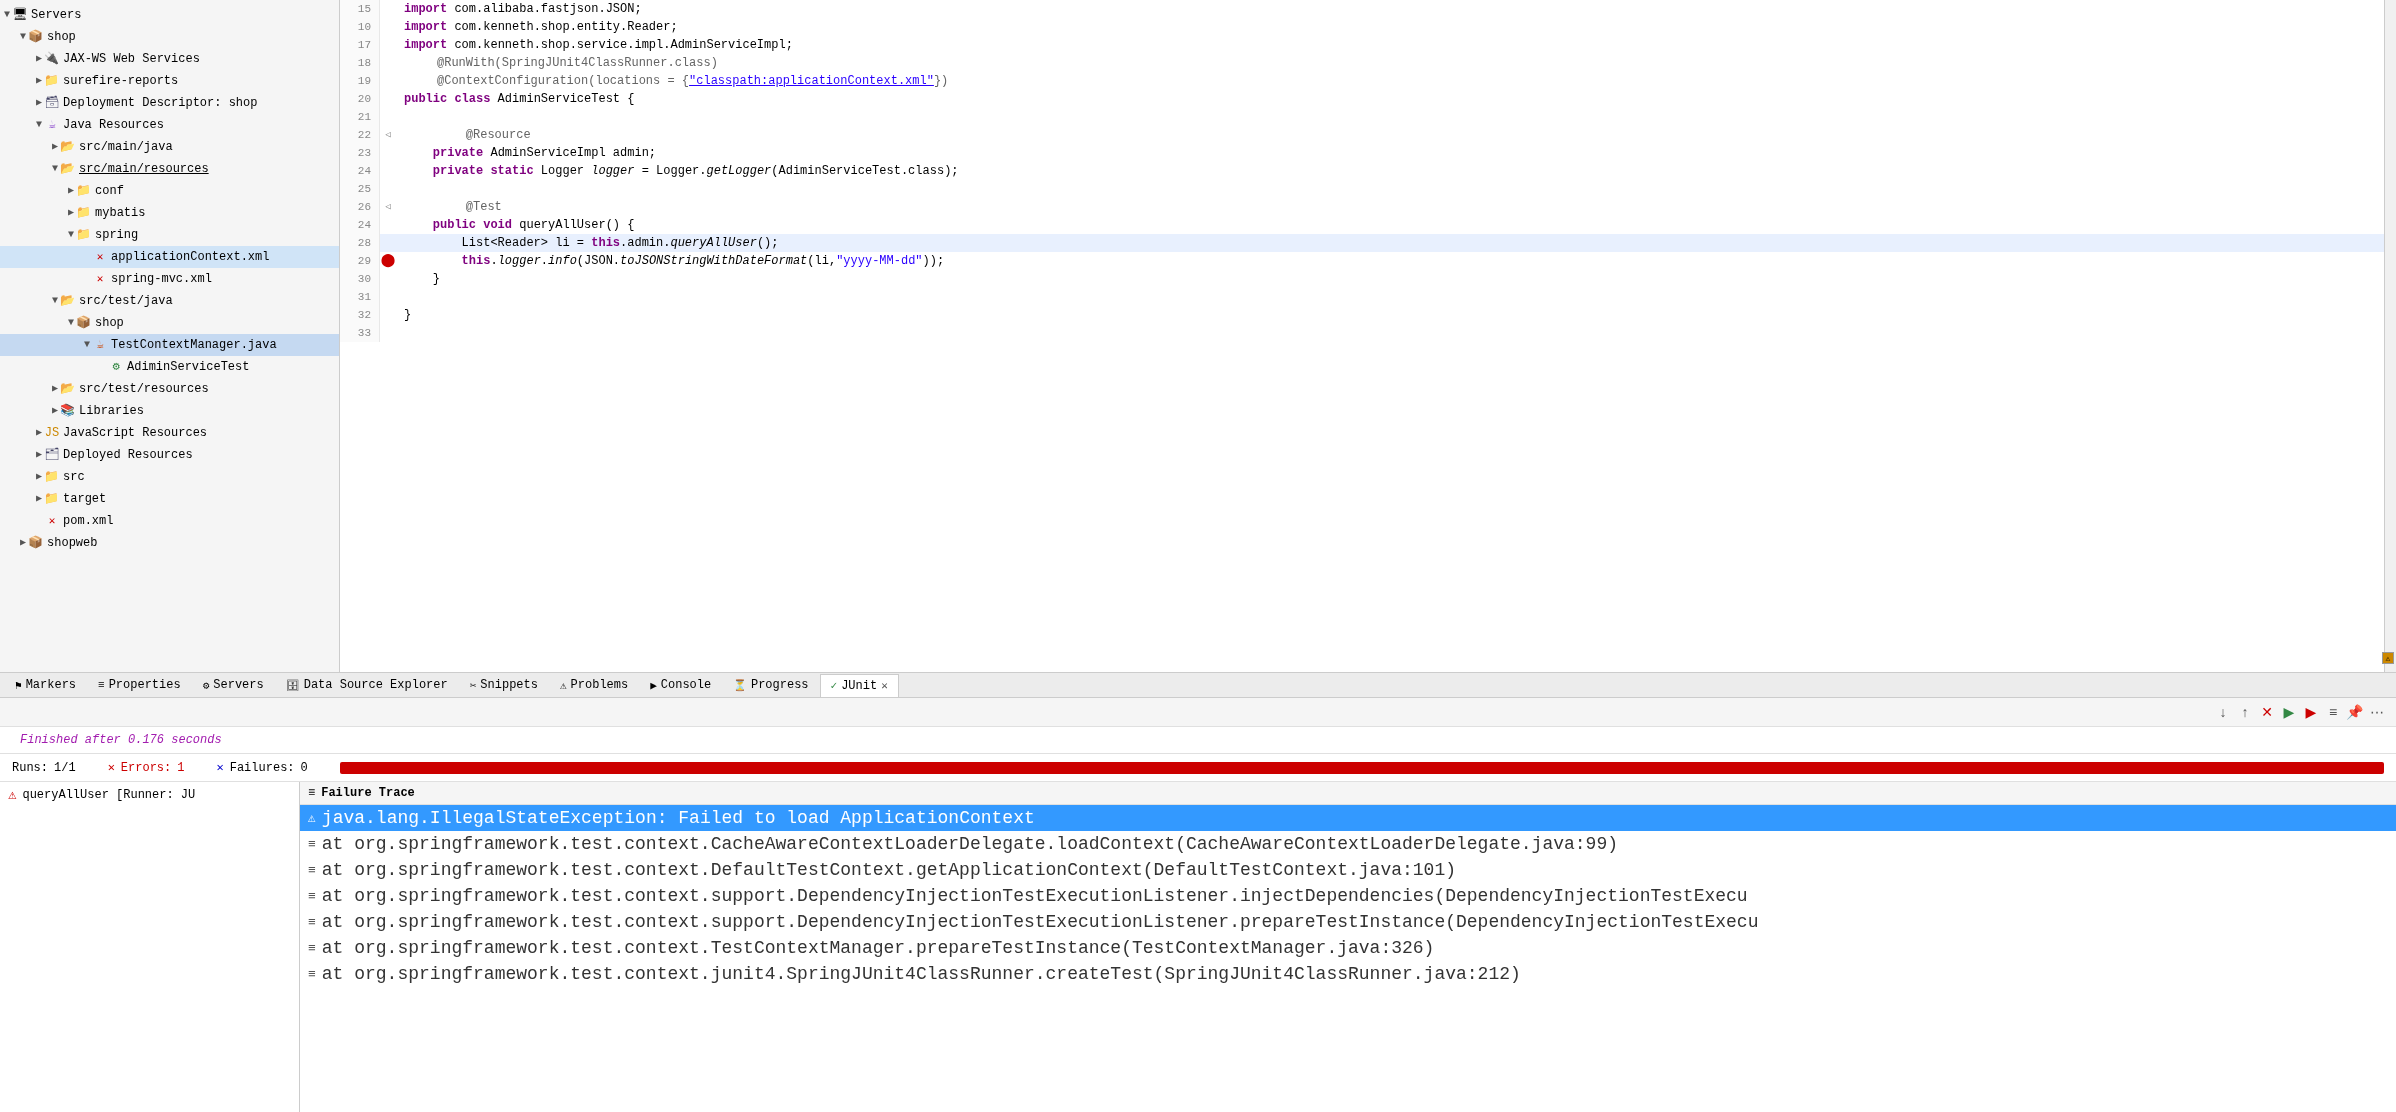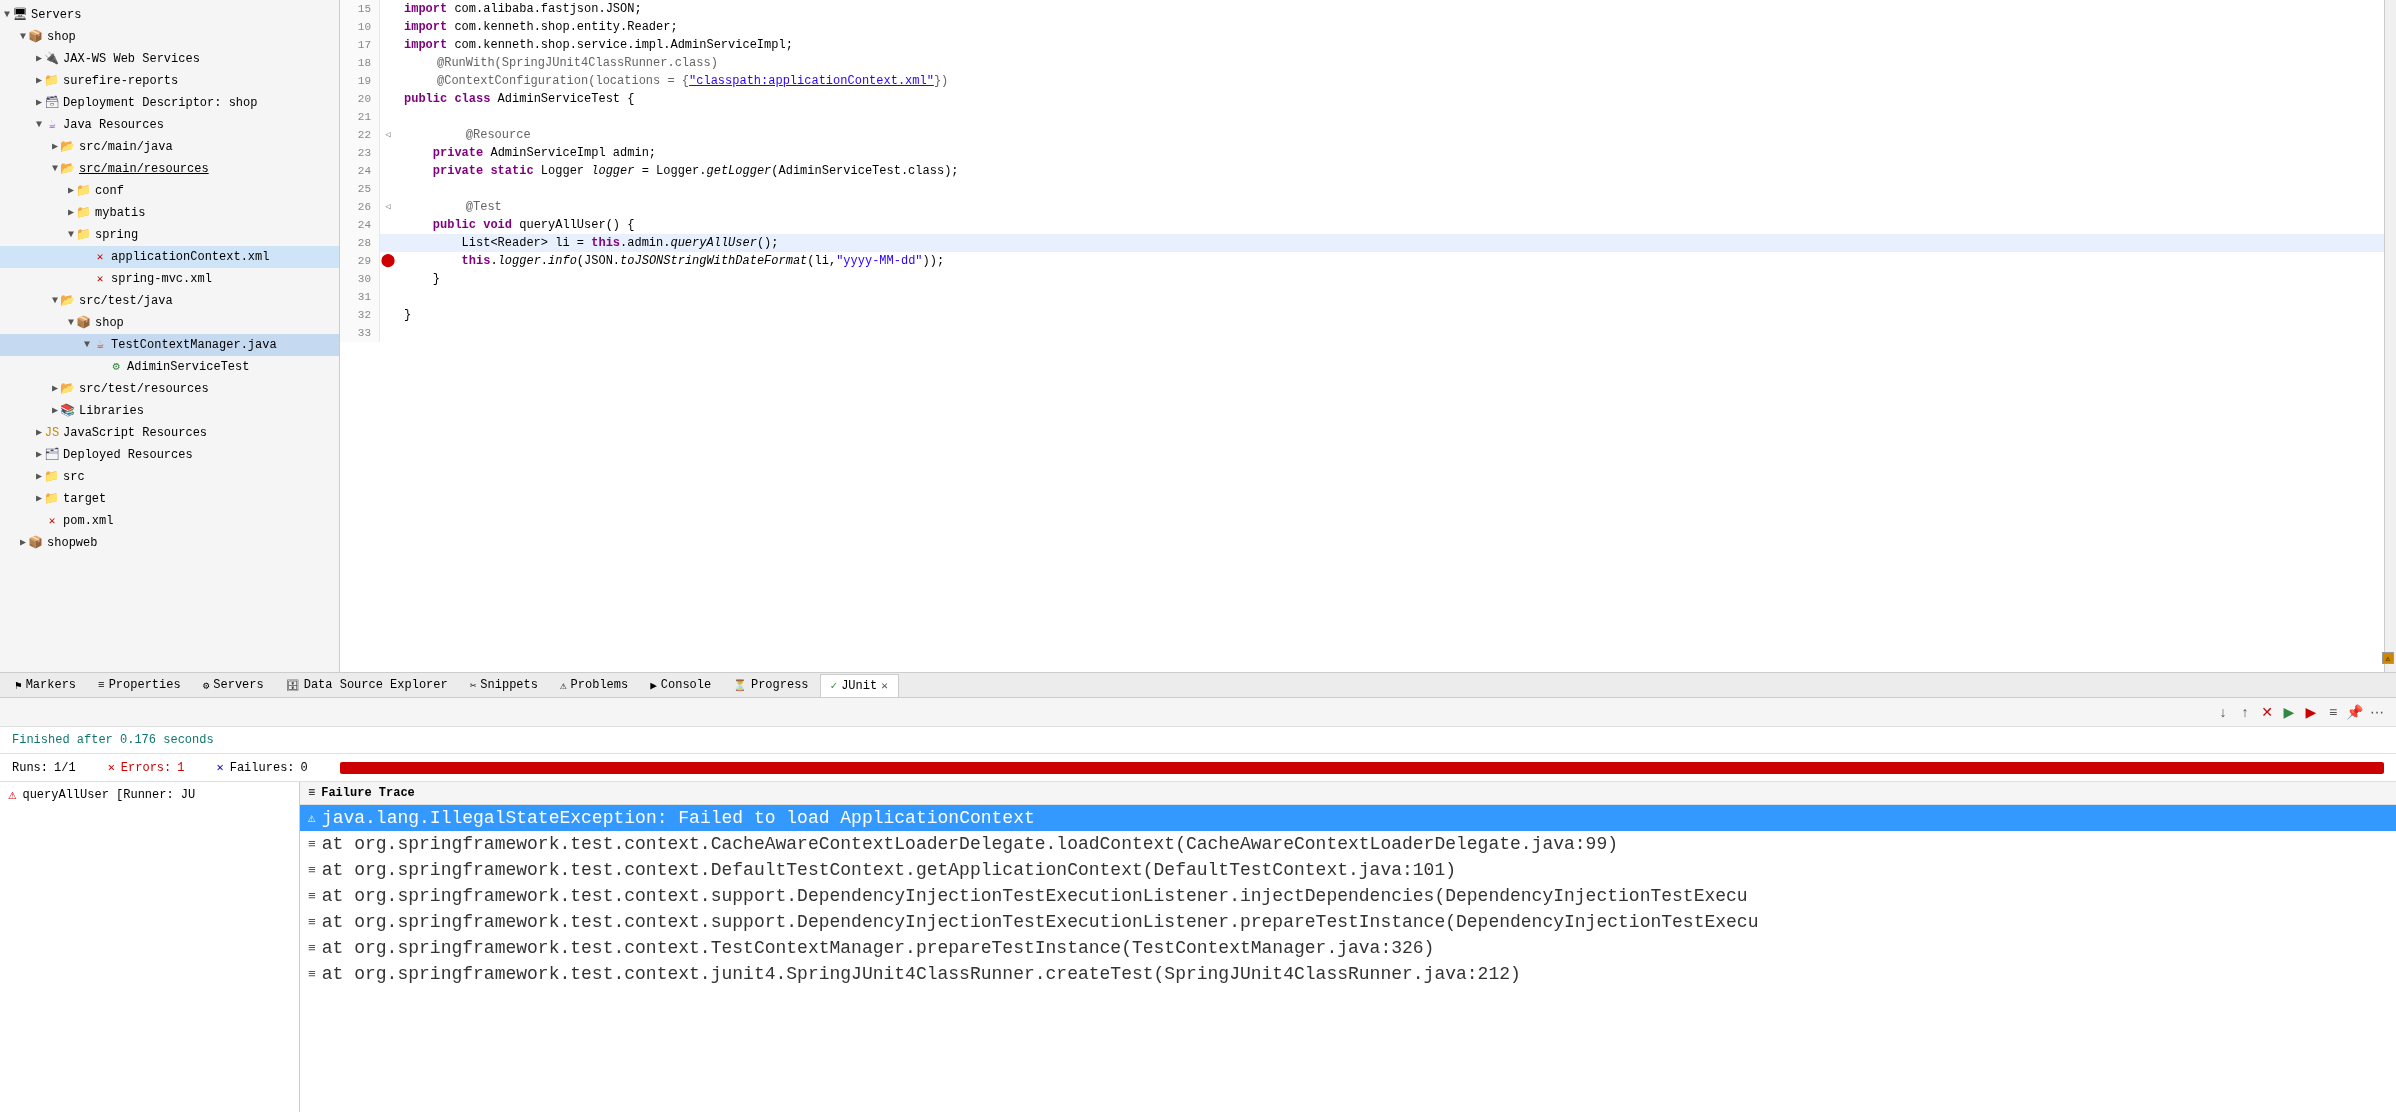--- a/index.html
+++ b/index.html
@@ -35,21 +35,21 @@
     .tab { display: flex; align-items: center; padding: 4px 10px; font-size: 12px; cursor: pointer; border: 1px solid transparent; white-space: nowrap; }
     .tab.active { background: #fff; border-color: #ccc; border-bottom-color: #fff; margin-bottom: -1px; }
     .tab-icon { margin-right: 4px; font-size: 11px; }
     
     .panel-content { flex: 1; overflow: hidden; display: flex; flex-direction: column; }
     
     
     .junit-toolbar { display: flex; justify-content: flex-end; padding: 4px 8px; border-bottom: 1px solid #e0e0e0; background: #f5f5f5; }
     .toolbar-btn { width: 20px; height: 20px; display: inline-flex; align-items: center; justify-content: center; cursor: pointer; border: none; background: transparent; font-size: 14px; color: #555; margin: 0 1px; }
     
-    .junit-status { padding: 6px 12px; font-size: 12px; color: #0f766e; border-bottom: 1px solid #e0e0e0; }
+    .junit-status { padding: 6px 20px; font-size: 12px; color: #a21caf; border-bottom: 1px solid #e0e0e0; font-style: italic; }
     
     .junit-stats { display: flex; align-items: center; padding: 6px 12px; border-bottom: 1px solid #e0e0e0; gap: 32px; }
     .stat-item { display: flex; align-items: center; gap: 6px; font-size: 12px; }
     .stat-error { color: #cc0000; }
     .progress-bar { flex: 1; height: 12px; background: #cc0000; border-radius: 2px; }
     
     .junit-main { display: flex; flex: 1; overflow: hidden; }
     .test-list { width: 300px; border-right: 1px solid #ccc; overflow-y: auto; flex-shrink: 0; }
     .test-item { display: flex; align-items: center; padding: 4px 8px; font-size: 12px; cursor: pointer; }
     .test-err-icon { color: #cc0000; margin-right: 6px; font-size: 14px; }

